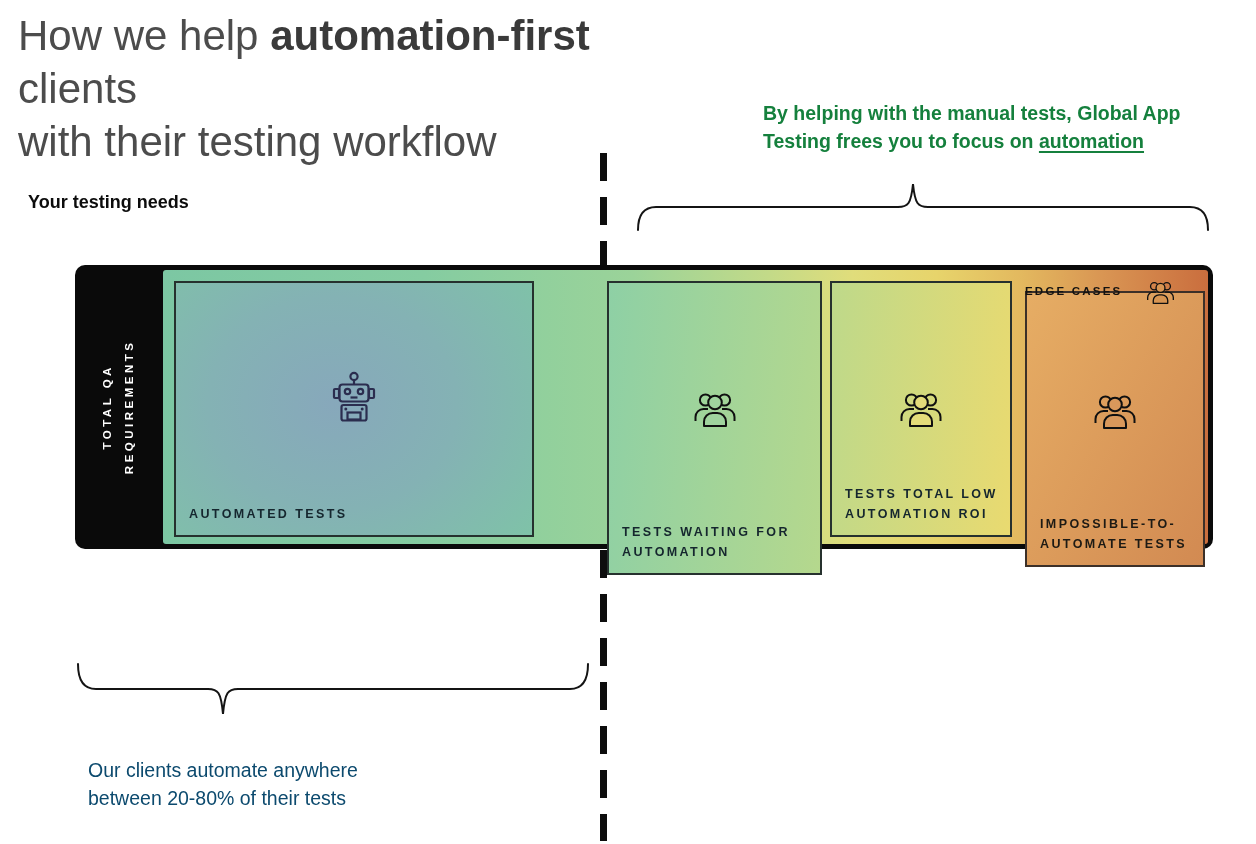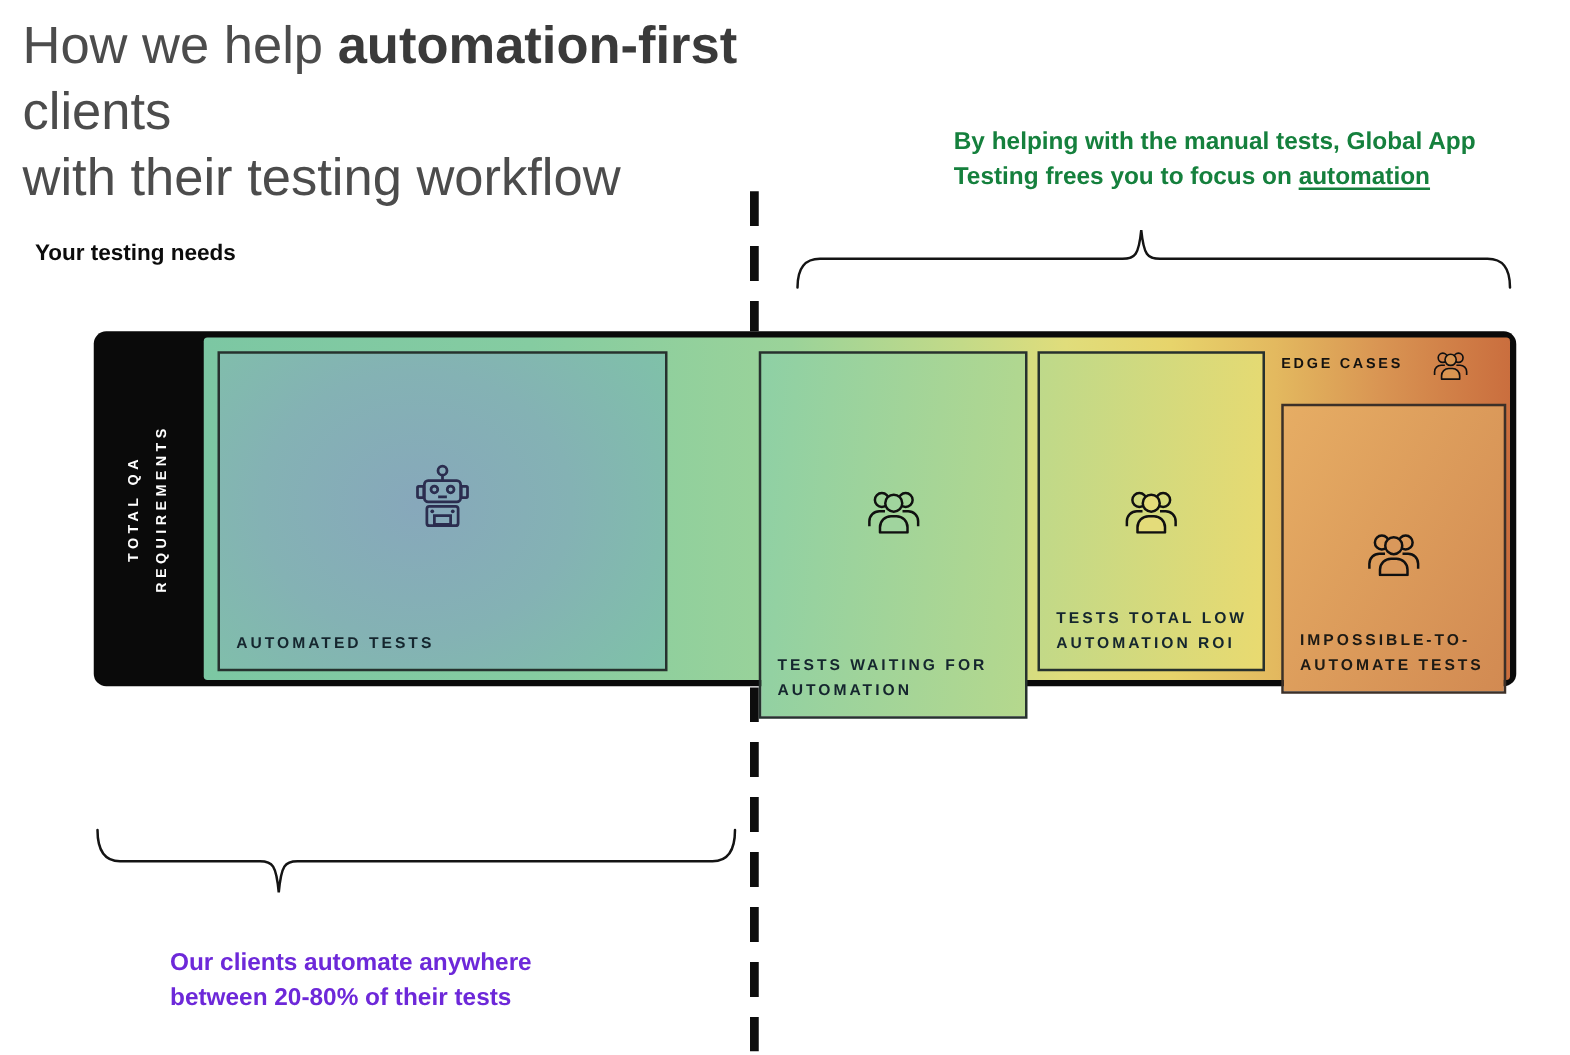--- a/index.html
+++ b/index.html
@@ -39,21 +39,21 @@
     background:linear-gradient(90deg, #7cc7a3 0%, #85cca1 25%, #9bd399 45%, #c3da88 58%,
       #e0dd7b 66%, #e7d46b 74%, #e3b95f 82%, #d99553 90%, #ca6e3e 100%); }
 
   .panel { position:absolute; border:2px solid #26312e; }
   .panel-1 { left:11px; top:11px; width:360px; height:256px;
     background:radial-gradient(ellipse 70% 85% at 44% 48%, #87a8bb 0%, #84b2b4 50%, #7fc2a8 100%); }
   .panel-2 { left:444px; top:11px; width:215px; height:294px;
     background:linear-gradient(95deg, #8ed0a5 0%, #b5d88d 100%); --pf:#a0d49e; }
   .panel-3 { left:667px; top:11px; width:182px; height:256px;
     background:linear-gradient(95deg, #bed98a 0%, #e9da70 100%); --pf:#e4dc7a; }
-  .panel-4 { left:862px; top:53px; width:180px; height:232px; border-color:#3c3028;
+  .panel-4 { left:862px; top:21px; width:180px; height:276px; border-color:#3c3028;
     background:linear-gradient(120deg, #e6ad64 0%, #d28a52 100%); --pf:#d9985b; }
 
   .panel-label { position:absolute; left:13px; right:8px; bottom:11px;
     font-size:12.5px; font-weight:700; letter-spacing:2.4px; color:#15262e;
     line-height:1.55; white-space:pre-line; }
   .panel-4 .panel-label { color:#1d1a14; }
 
   .icon-center { position:absolute; left:50%; transform:translateX(-50%); }
   .robot-pos { top:88px; }
   .ppl-pos-a { top:106px; }
@@ -63,21 +63,21 @@
   .robot-svg .dot { fill:#2b2d4f; stroke:none; }
 
   .people-svg * { stroke:#101010; stroke-width:2; fill:none; stroke-linejoin:round; }
   .people-svg .front { fill:var(--pf, transparent); }
 
   .edge-row { position:absolute; left:862px; top:9px; width:180px; height:24px;
     display:flex; align-items:center; gap:24px; --pf:#d89552; }
   .edge-label { font-size:11.5px; font-weight:700; letter-spacing:2.2px; color:#141210; }
 
   .bottom-note { position:absolute; left:88px; top:756px; width:360px;
-    font-size:19.5px; font-weight:700; color:#6d28d9; line-height:1.45; white-space:pre-line;margin-left:48px; }
+    font-size:19.5px; font-weight:400; color:#0c4a6e; line-height:1.45; white-space:pre-line; }
 </style>
 </head>
 <body>
 
 <div class="page">
 
   <h1 class="title"><span>How we help </span><span class="hl">automation-first</span><span> clients
 with their testing workflow</span></h1>
 
   <div class="right-note"><span>By helping with the manual tests, Global App

